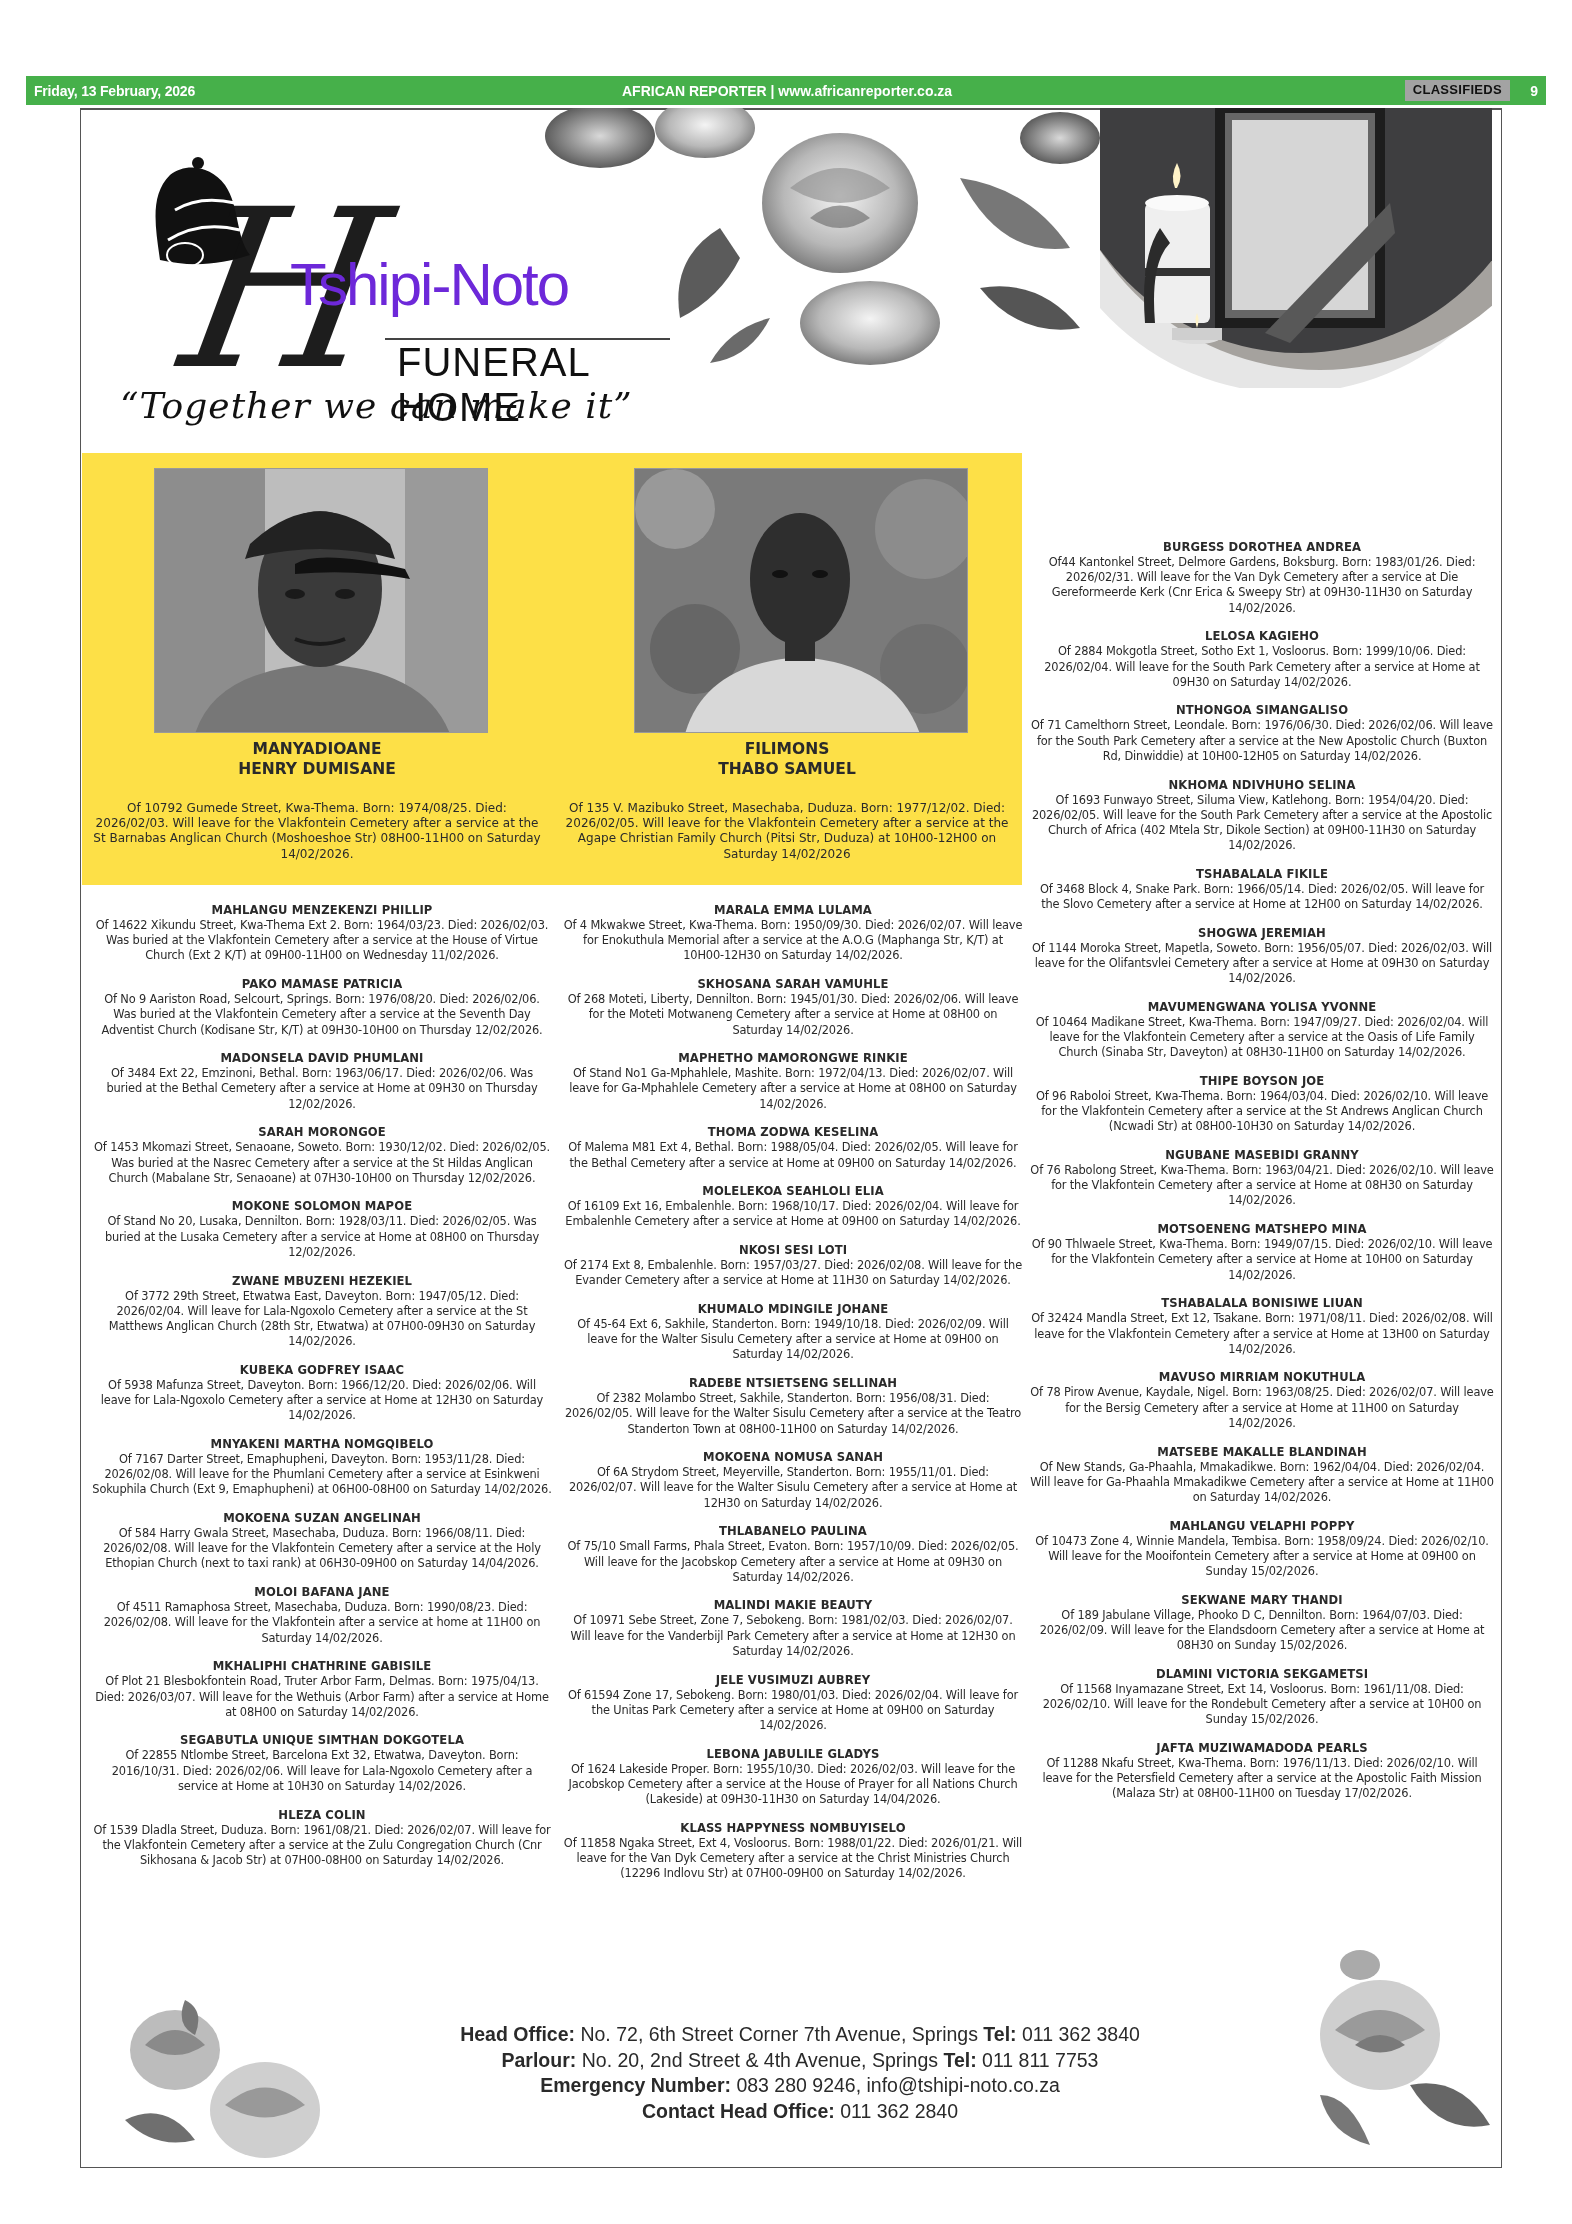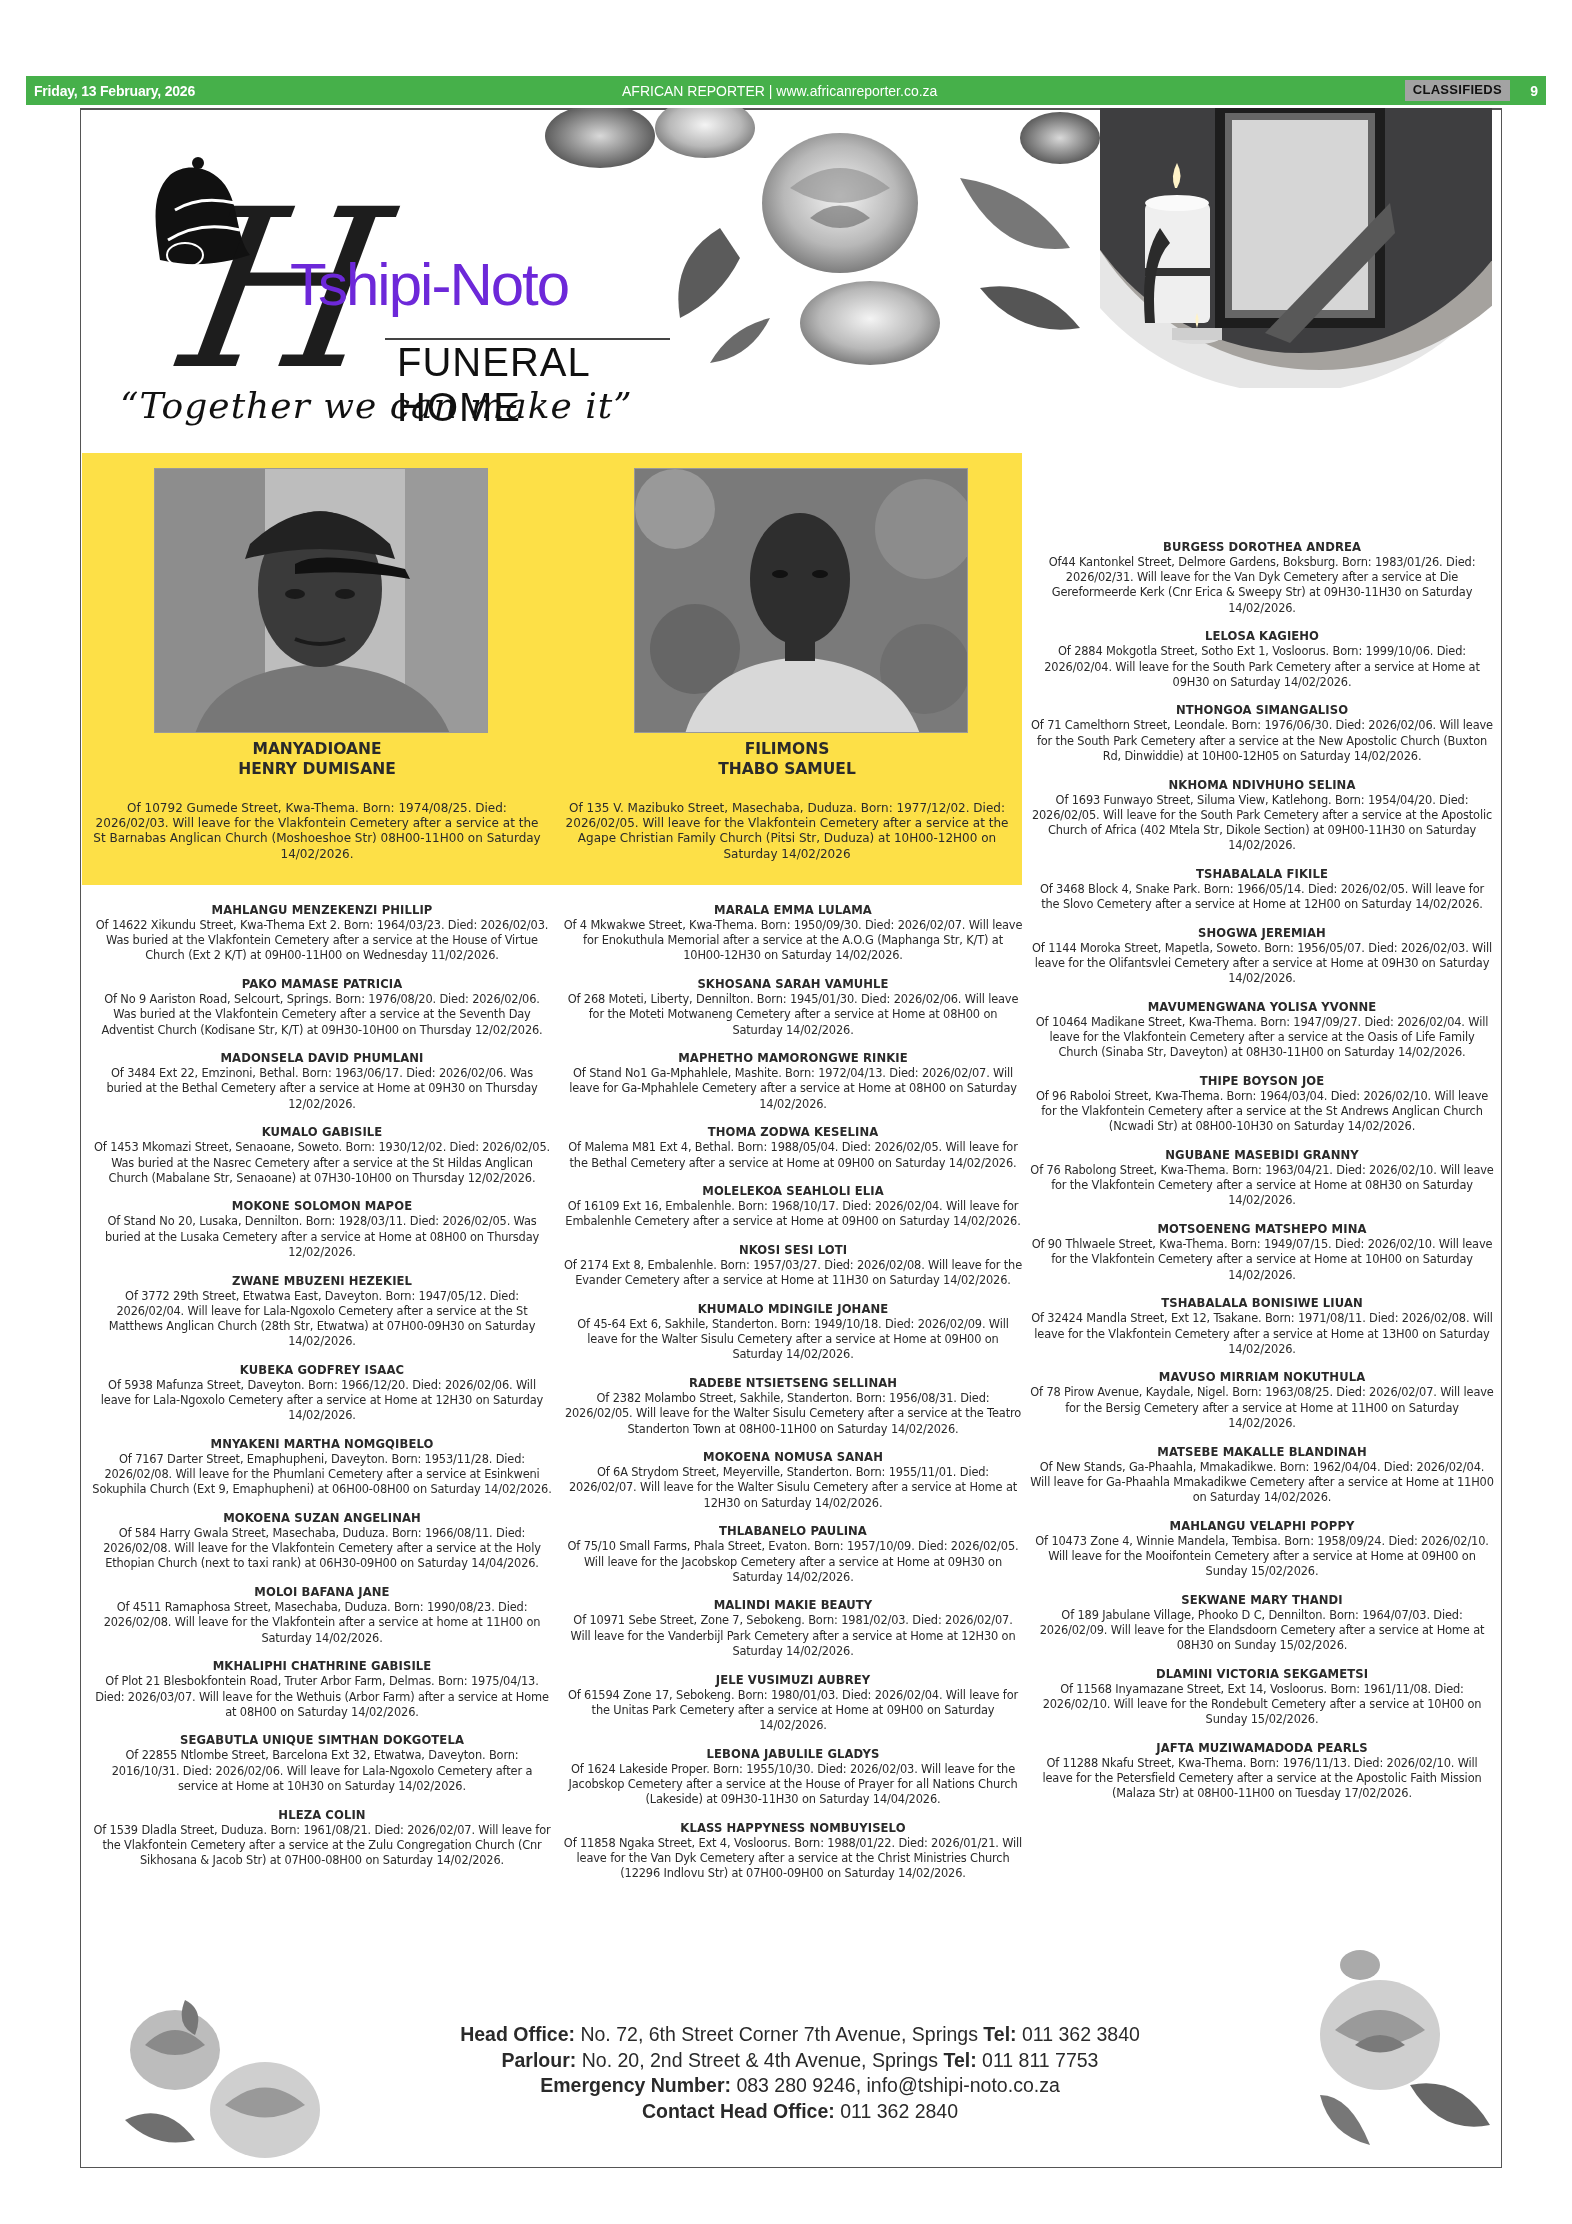--- a/index.html
+++ b/index.html
@@ -2,21 +2,21 @@
 <html><head>
 <meta charset="utf-8">
 <style>
   * { box-sizing: border-box; margin: 0; padding: 0; }
   html, body { width: 1572px; height: 2224px; background: #ffffff; }
   body { position: relative; font-family: "Liberation Sans", "DejaVu Sans", sans-serif; color: #2b2b2b; overflow: hidden; }
 
   
   .topbar { position: absolute; left: 26px; top: 65px; width: 1520px; height: 29px; background: #46b04a; display: flex; align-items: center; color: #fff; font-family: "Liberation Sans", sans-serif; font-size: 14px; margin-top: 11px; }
   .topbar .date { position: absolute; left: 8px; font-weight: bold; letter-spacing: -0.2px; }
-  .topbar .pub { position: absolute; left: 596px; font-weight: normal; }
+  .topbar .pub { position: absolute; left: 596px; font-weight: bold; }
   .topbar .section { position: absolute; right: 36px; top: 4px; height: 21px; background: #a3a3a3; color: #111; font-weight: bold; font-size: 13px; padding: 2px 8px; letter-spacing: 0.3px; }
   .topbar .pageno { position: absolute; right: 8px; font-weight: bold; }
 
   
   .frame { position: absolute; left: 80px; top: 108px; width: 1422px; height: 2060px; border: 1.5px solid #555; border-top: 2.5px solid #555; }
 
   
   .logo { position: absolute; left: 120px; top: 140px; width: 600px; height: 300px; }
   .bell { position: absolute; left: 20px; top: 15px; width: 120px; height: 125px; }
   .script-H { position: absolute; left: 70px; top: 40px; font-family: "DejaVu Serif", serif; font-style: italic; font-size: 220px; line-height: 1; color: #111; transform: skewX(-10deg); opacity: 0.95; }
@@ -174,21 +174,21 @@
     </div>
   <div class="notice">
       <div class="n-name">PAKO MAMASE PATRICIA</div>
       <div class="n-text">Of No 9 Aariston Road, Selcourt, Springs. Born: 1976/08/20. Died: 2026/02/06. Was buried at the Vlakfontein Cemetery after a service at the Seventh Day Adventist Church (Kodisane Str, K/T) at 09H30-10H00 on Thursday 12/02/2026.</div>
     </div>
   <div class="notice">
       <div class="n-name">MADONSELA DAVID PHUMLANI</div>
       <div class="n-text">Of 3484 Ext 22, Emzinoni, Bethal. Born: 1963/06/17. Died: 2026/02/06. Was buried at the Bethal Cemetery after a service at Home at 09H30 on Thursday 12/02/2026.</div>
     </div>
   <div class="notice">
-      <div class="n-name">KUMALO GABISILE</div>
+      <div class="n-name">SARAH MORONGOE</div>
       <div class="n-text">Of 1453 Mkomazi Street, Senaoane, Soweto. Born: 1930/12/02. Died: 2026/02/05. Was buried at the Nasrec Cemetery after a service at the St Hildas Anglican Church (Mabalane Str, Senaoane) at 07H30-10H00 on Thursday 12/02/2026.</div>
     </div>
   <div class="notice">
       <div class="n-name">MOKONE SOLOMON MAPOE</div>
       <div class="n-text">Of Stand No 20, Lusaka, Dennilton. Born: 1928/03/11. Died: 2026/02/05. Was buried at the Lusaka Cemetery after a service at Home at 08H00 on Thursday 12/02/2026.</div>
     </div>
   <div class="notice">
       <div class="n-name">ZWANE MBUZENI HEZEKIEL</div>
       <div class="n-text">Of 3772 29th Street, Etwatwa East, Daveyton. Born: 1947/05/12. Died: 2026/02/04. Will leave for Lala-Ngoxolo Cemetery after a service at the St Matthews Anglican Church (28th Str, Etwatwa) at 07H00-09H30 on Saturday 14/02/2026.</div>
     </div>

